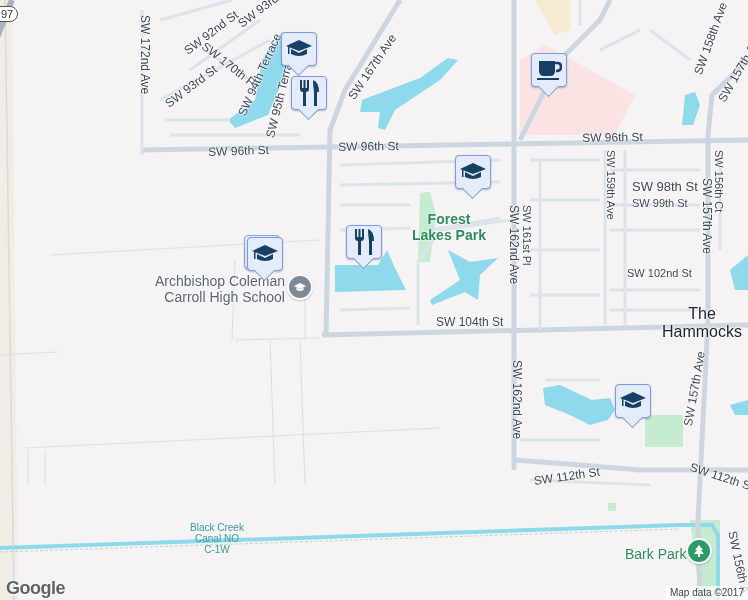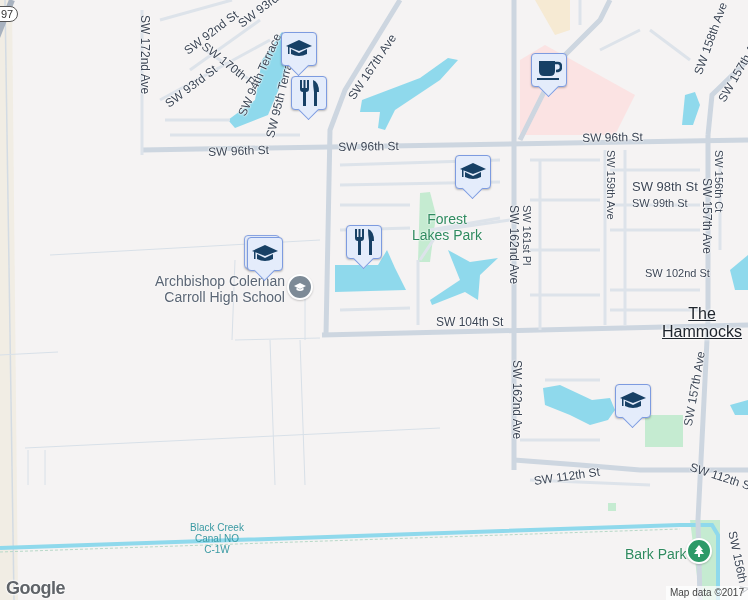--- a/index.html
+++ b/index.html
@@ -5,21 +5,21 @@
   html,body{margin:0;padding:0;}
   body{width:748px;height:600px;overflow:hidden;background:#f5f3f3;font-family:"Liberation Sans",sans-serif;}
   #map{position:relative;width:748px;height:600px;overflow:hidden;background:#f5f3f3;}
   #map svg.base{position:absolute;left:0;top:0;}
   .lbl{position:absolute;font-size:12px;color:#3c4654;white-space:nowrap;line-height:1;transform-origin:left top;}
   .lbl.road{color:#3d4655;font-size:12px;text-shadow:0 0 2px #fff,0 0 2px #fff,0 0 2px #fff;}
   .lbl.poi-red{color:#d14a55;font-size:14px;line-height:17px;text-align:center;text-shadow:0 0 2px #fff,0 0 2px #fff;}
   .lbl.poi-green{color:#2f8a5f;font-size:14px;line-height:16px;text-align:center;text-shadow:0 0 2px #fff,0 0 2px #fff;}
   .lbl.poi-gray{color:#5a6574;font-size:14px;line-height:16px;text-align:right;text-shadow:0 0 2px #fff,0 0 2px #fff;}
   .lbl.water{color:#3a9aa3;font-size:10px;line-height:11px;text-align:center;}
-  .lbl.area{color:#20262e;font-size:16px;line-height:18px;text-align:center;font-weight:normal;text-shadow:0 0 3px #fff,0 0 3px #fff;text-decoration:underline;}
+  .lbl.area{color:#20262e;font-size:16px;line-height:18px;text-align:center;font-weight:normal;text-shadow:0 0 3px #fff,0 0 3px #fff;}
   .marker{position:absolute;width:36px;height:44px;cursor:pointer;}
   .marker .box{position:absolute;left:0;top:0;width:34px;height:32px;background:#e4ecfb;border:1px solid #7d9be0;border-radius:4px;box-shadow:0 1px 2px rgba(0,0,0,.25);display:flex;align-items:center;justify-content:center;}
   .marker .tip{position:absolute;left:10px;top:26px;width:14px;height:14px;background:#e4ecfb;border-right:1px solid #7d9be0;border-bottom:1px solid #7d9be0;transform:rotate(45deg);}
   .marker svg{position:relative;z-index:2;}
   .poi-dot{position:absolute;width:22px;height:22px;border-radius:50%;display:flex;align-items:center;justify-content:center;border:2px solid #fff;box-shadow:0 1px 2px rgba(0,0,0,.2);}
   .shield{position:absolute;left:-8px;top:6px;font-size:11px;color:#333;background:#fff;border:1.5px solid #555;border-radius:9px;padding:1px 4px 1px 8px;line-height:12px;}
   .google{position:absolute;left:6px;top:578px;font-size:18px;font-weight:bold;color:#5f6368;letter-spacing:-0.5px;text-shadow:0 0 2px #fff,0 0 2px #fff,0 0 3px #fff;}
   .attr{position:absolute;right:0;top:586px;font-size:10px;color:#444;background:rgba(255,255,255,.7);padding:1px 4px;line-height:12px;}
 </style>
 </head>
@@ -131,30 +131,30 @@
   <div class="lbl road" style="left:582px;top:132px;transform:rotate(-1deg);">SW 96th St</div>
   <div class="lbl road" style="left:692px;top:72px;transform:rotate(-70deg);">SW 158th Ave</div>
   <div class="lbl road" style="left:716px;top:98px;transform:rotate(-60deg);">SW 157th Ave</div>
   <div class="lbl road" style="left:616px;top:150px;transform:rotate(90deg);font-size:11px;">SW 159th Ave</div>
   <div class="lbl road" style="left:532px;top:205px;transform:rotate(90deg);font-size:11px;">SW 161st Pl</div>
   <div class="lbl road" style="left:520px;top:205px;transform:rotate(90deg);">SW 162nd Ave</div>
   <div class="lbl road" style="left:632px;top:180px;font-size:13px;">SW 98th St</div>
   <div class="lbl road" style="left:632px;top:198px;font-size:11px;">SW 99th St</div>
   <div class="lbl road" style="left:724px;top:150px;transform:rotate(90deg);font-size:11px;">SW 156th Ct</div>
   <div class="lbl road" style="left:713px;top:178px;transform:rotate(90deg);">SW 157th Ave</div>
-  <div class="lbl road" style="left:627px;top:268px;font-size:11px;padding-left:18px;">SW 102nd St</div>
+  <div class="lbl road" style="left:627px;top:268px;font-size:11px;">SW 102nd St</div>
   <div class="lbl road" style="left:436px;top:316px;">SW 104th St</div>
   <div class="lbl road" style="left:523px;top:360px;transform:rotate(90deg);">SW 162nd Ave</div>
   <div class="lbl road" style="left:682px;top:425px;transform:rotate(-80deg);">SW 157th Ave</div>
   <div class="lbl road" style="left:533px;top:475px;transform:rotate(-8deg);">SW 112th St</div>
   <div class="lbl road" style="left:692px;top:461px;transform:rotate(18deg);">SW 112th St</div>
   <div class="lbl road" style="left:738px;top:530px;transform:rotate(78deg);">SW 156th A</div>
 
 
-  <div class="lbl poi-green" style="left:412px;top:211px;">
+  <div class="lbl poi-green" style="left:412px;top:211px;font-weight:bold;">
     <div>Forest</div>
     <div>Lakes Park</div>
   </div>
 
   <div class="lbl poi-gray" style="left:155px;top:273px;">
     <div>Archbishop Coleman</div>
     <div>Carroll High School</div>
   </div>
   <div class="poi-dot" style="left:287px;top:274px;background:#7d8a96;">
     <svg width="12" height="10" viewBox="0 0 24 20">

